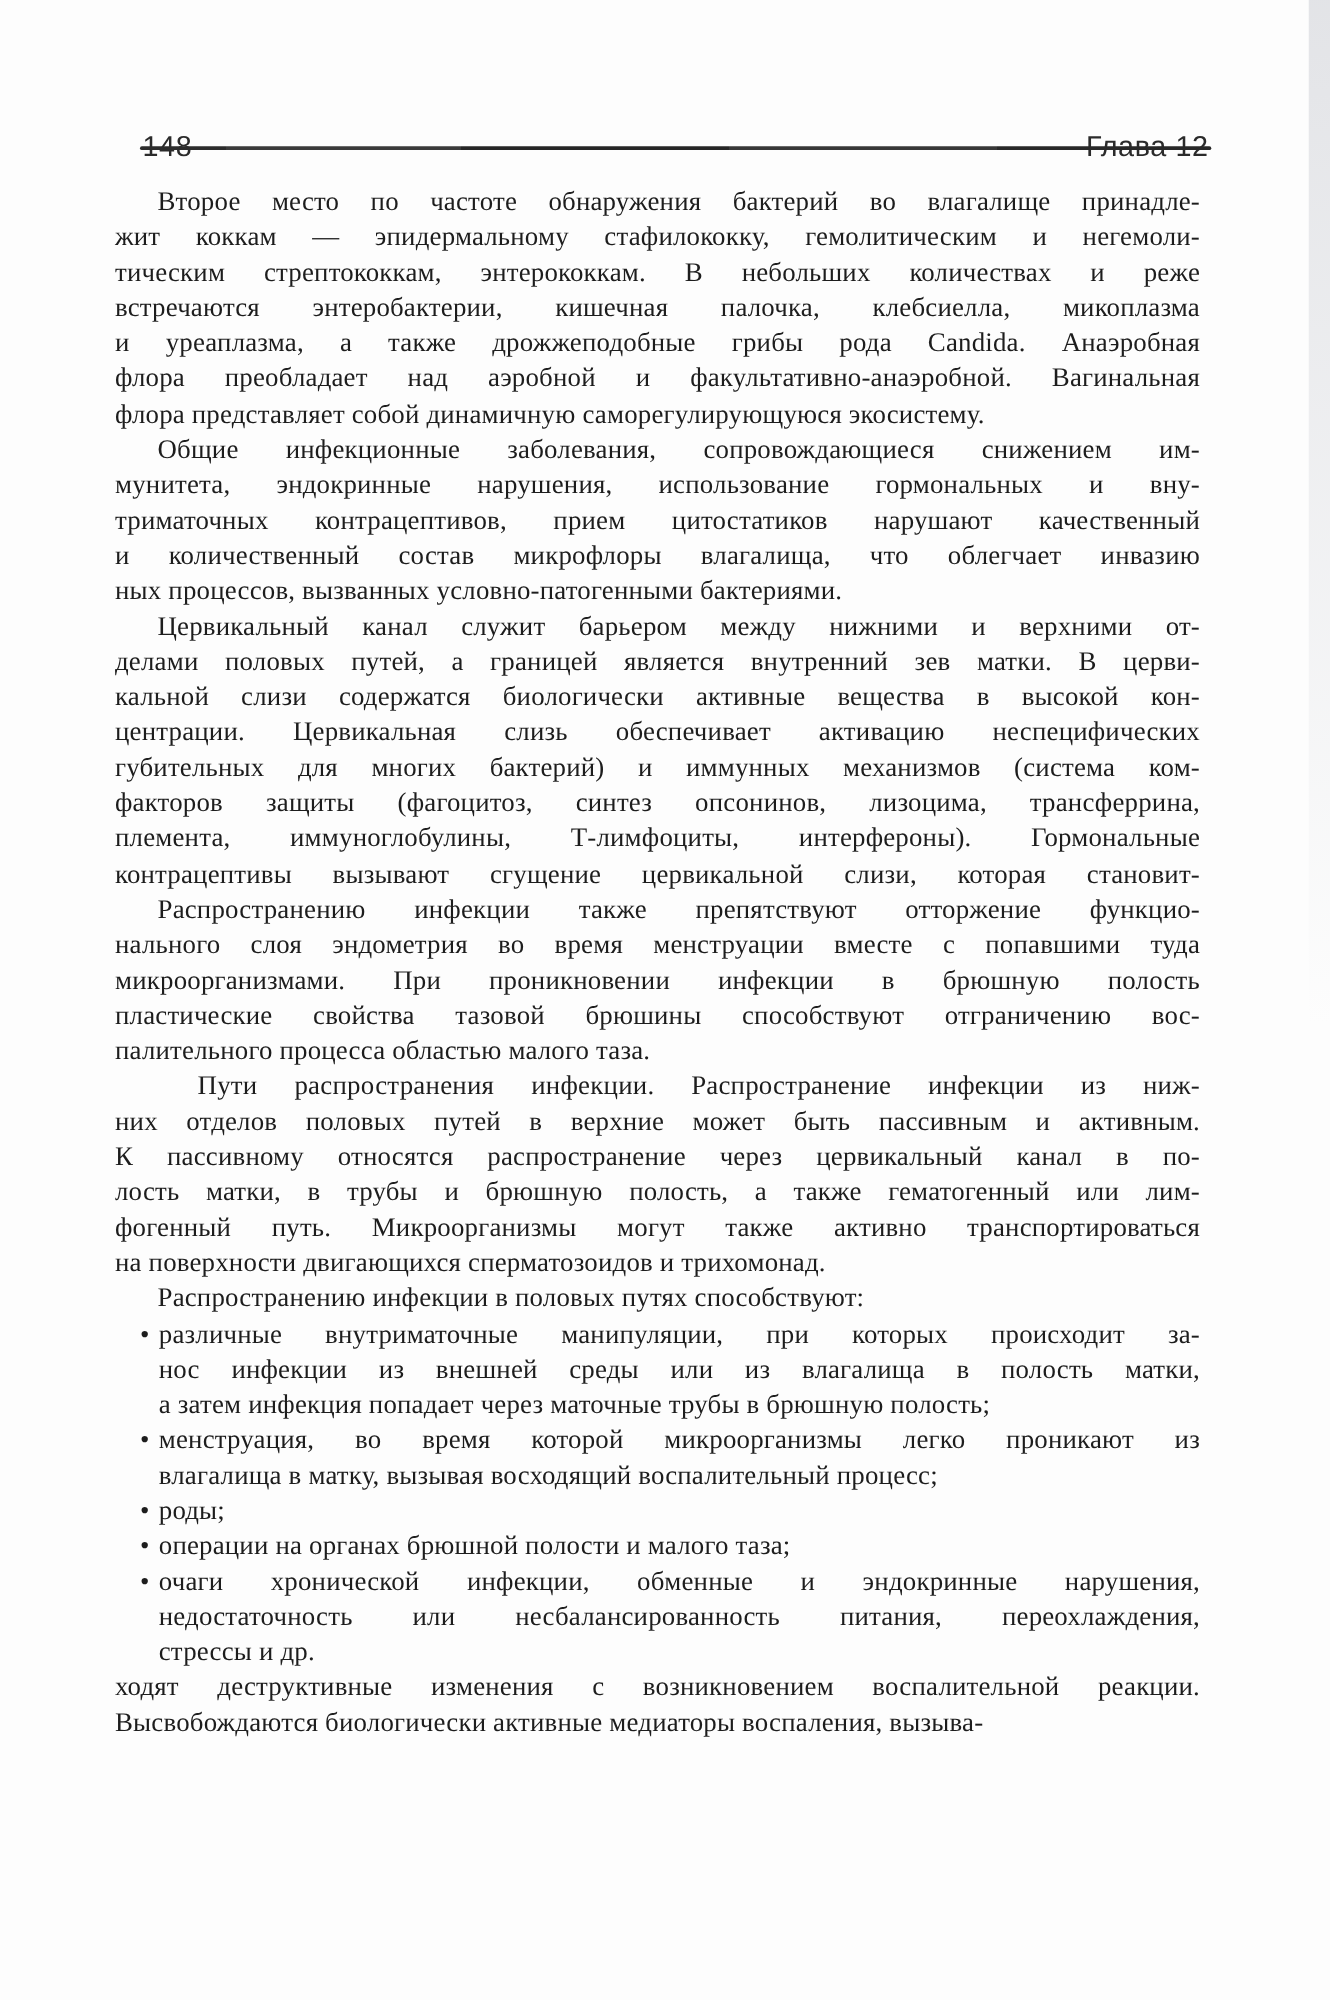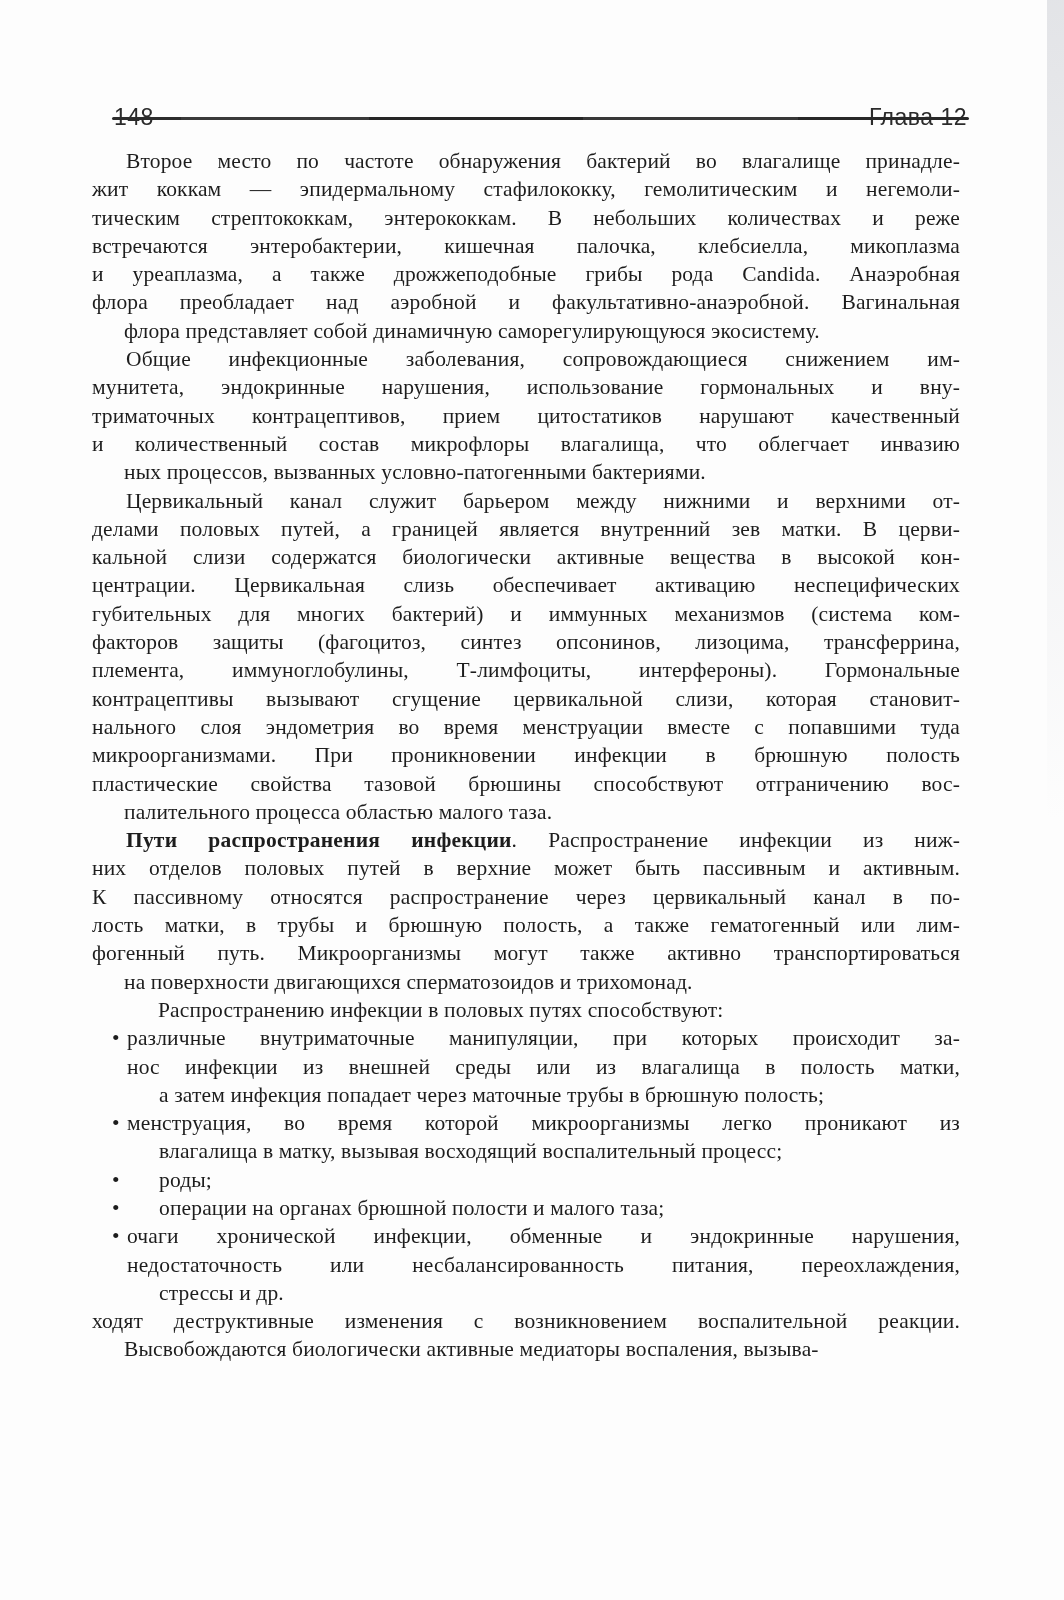--- a/index.html
+++ b/index.html
@@ -30,23 +30,23 @@
     position:absolute;left:92px;top:147px;width:868px;
   }
   .line{
     font-size:21.5px;
     line-height:28.3px;
     text-align:justify;
     text-align-last:justify;
     letter-spacing:.15px;
     white-space:normal;
   }
-  .line.last{text-align-last:left;margin-left:32px;}
+  .line.last{text-align-last:left;}
   .line.indent{padding-left:34px;}
-  .lead-bold{font-weight:bold;letter-spacing:.2px;}
+  .lead-bold{font-weight:normal;letter-spacing:.2px;margin-left:32px;}
   .bullet{position:relative;padding-left:35px;}
   .bullet .marker{
     position:absolute;left:20px;top:0;
     font-size:21.5px;line-height:28.3px;color:#1d1d1d;
   }
 </style>
 </head>
 <body>
 
 <div class="scan-edge"></div>
@@ -78,20 +78,21 @@
       <div class="line indent">Цервикальный канал служит барьером между нижними и верхними от-</div>
       <div class="line">делами половых путей, а границей является внутренний зев матки. В церви-</div>
       <div class="line">кальной слизи содержатся биологически активные вещества в высокой кон-</div>
       <div class="line">центрации. Цервикальная слизь обеспечивает активацию неспецифических</div>
       <div class="line">губительных для многих бактерий) и иммунных механизмов (система ком-</div>
       <div class="line">факторов защиты (фагоцитоз, синтез опсонинов, лизоцима, трансферрина,</div>
       <div class="line">племента, иммуноглобулины, Т-лимфоциты, интерфероны). Гормональные</div>
       <div class="line">контрацептивы вызывают сгущение цервикальной слизи, которая становит-</div>
     </div>
     <div class="paragraph">
+      <div class="line indent">Распространению инфекции также препятствуют отторжение функцио-</div>
       <div class="line">нального слоя эндометрия во время менструации вместе с попавшими туда</div>
       <div class="line">микроорганизмами. При проникновении инфекции в брюшную полость</div>
       <div class="line">пластические свойства тазовой брюшины способствуют отграничению вос-</div>
       <div class="line last">палительного процесса областью малого таза.</div>
     </div>
     <div class="paragraph">
       <div class="line indent"><span class="lead-bold">Пути распространения инфекции</span>. Распространение инфекции из ниж-</div>
       <div class="line">них отделов половых путей в верхние может быть пассивным и активным.</div>
       <div class="line">К пассивному относятся распространение через цервикальный канал в по-</div>
       <div class="line">лость матки, в трубы и брюшную полость, а также гематогенный или лим-</div>

